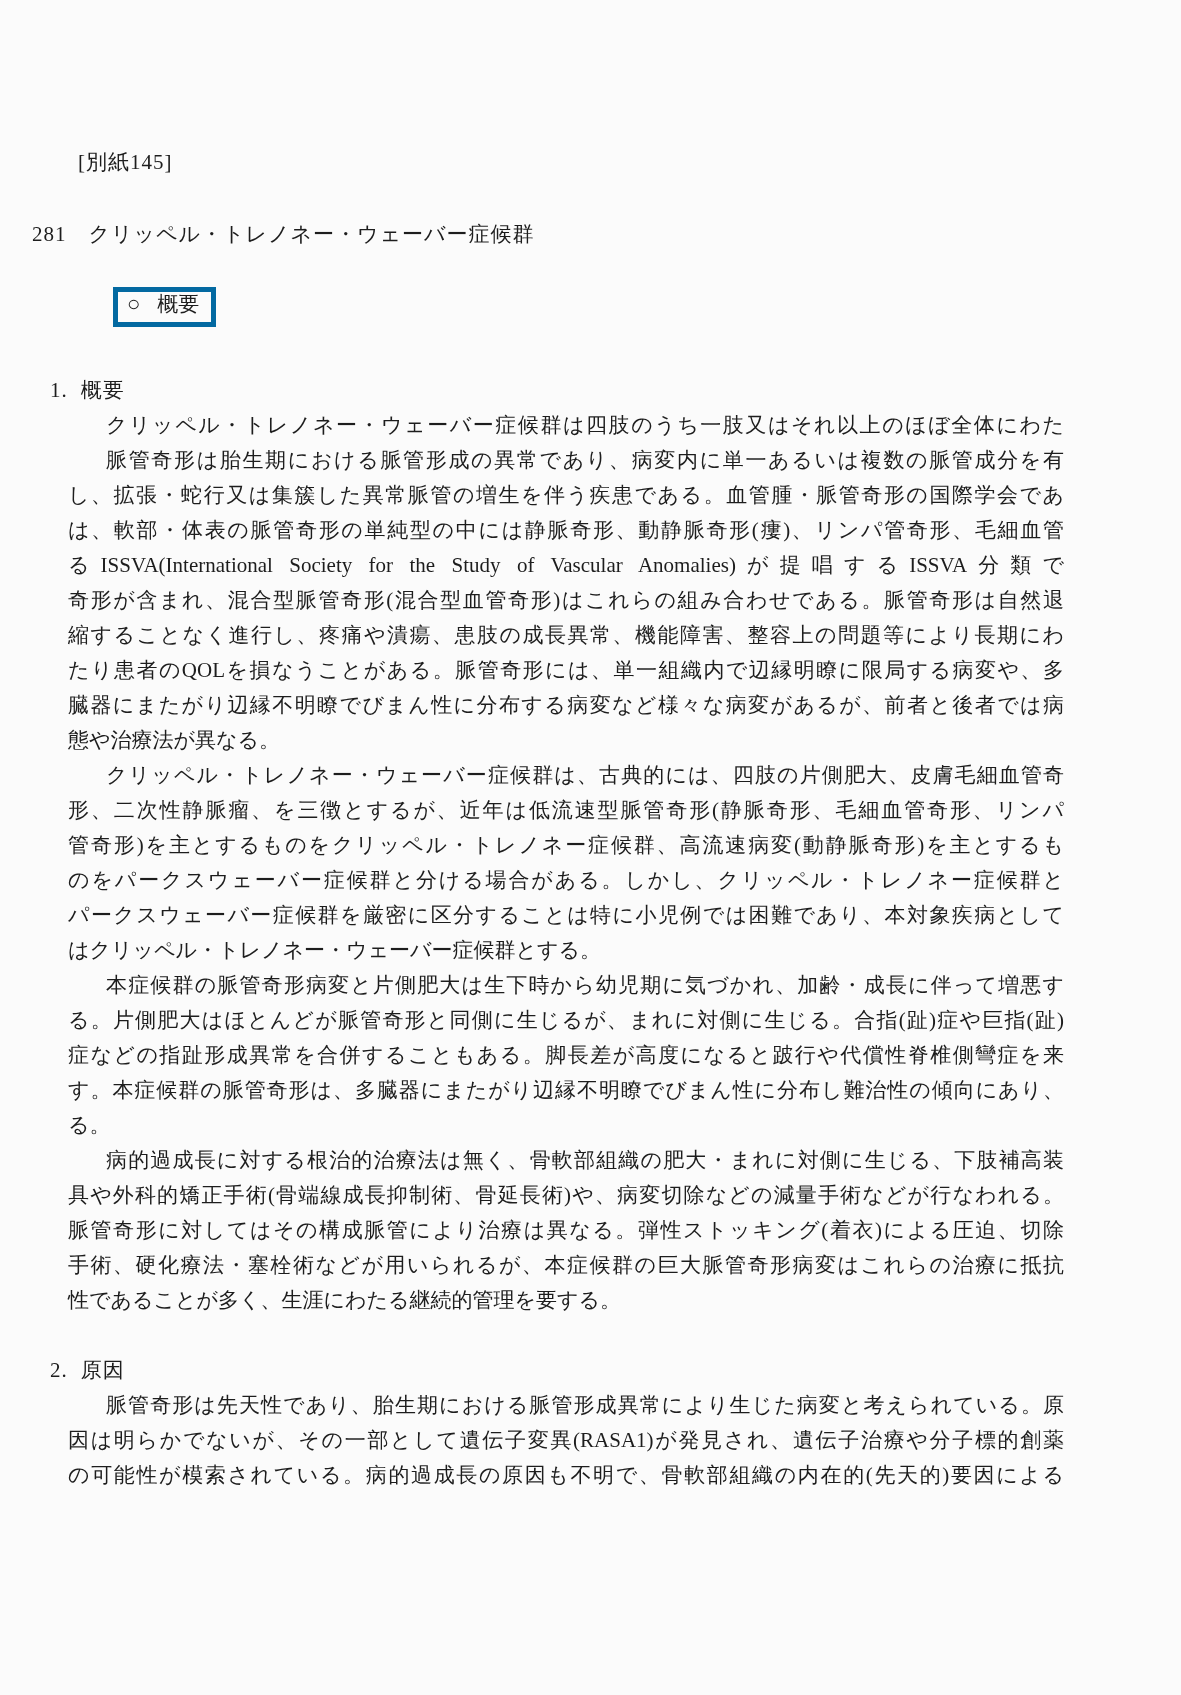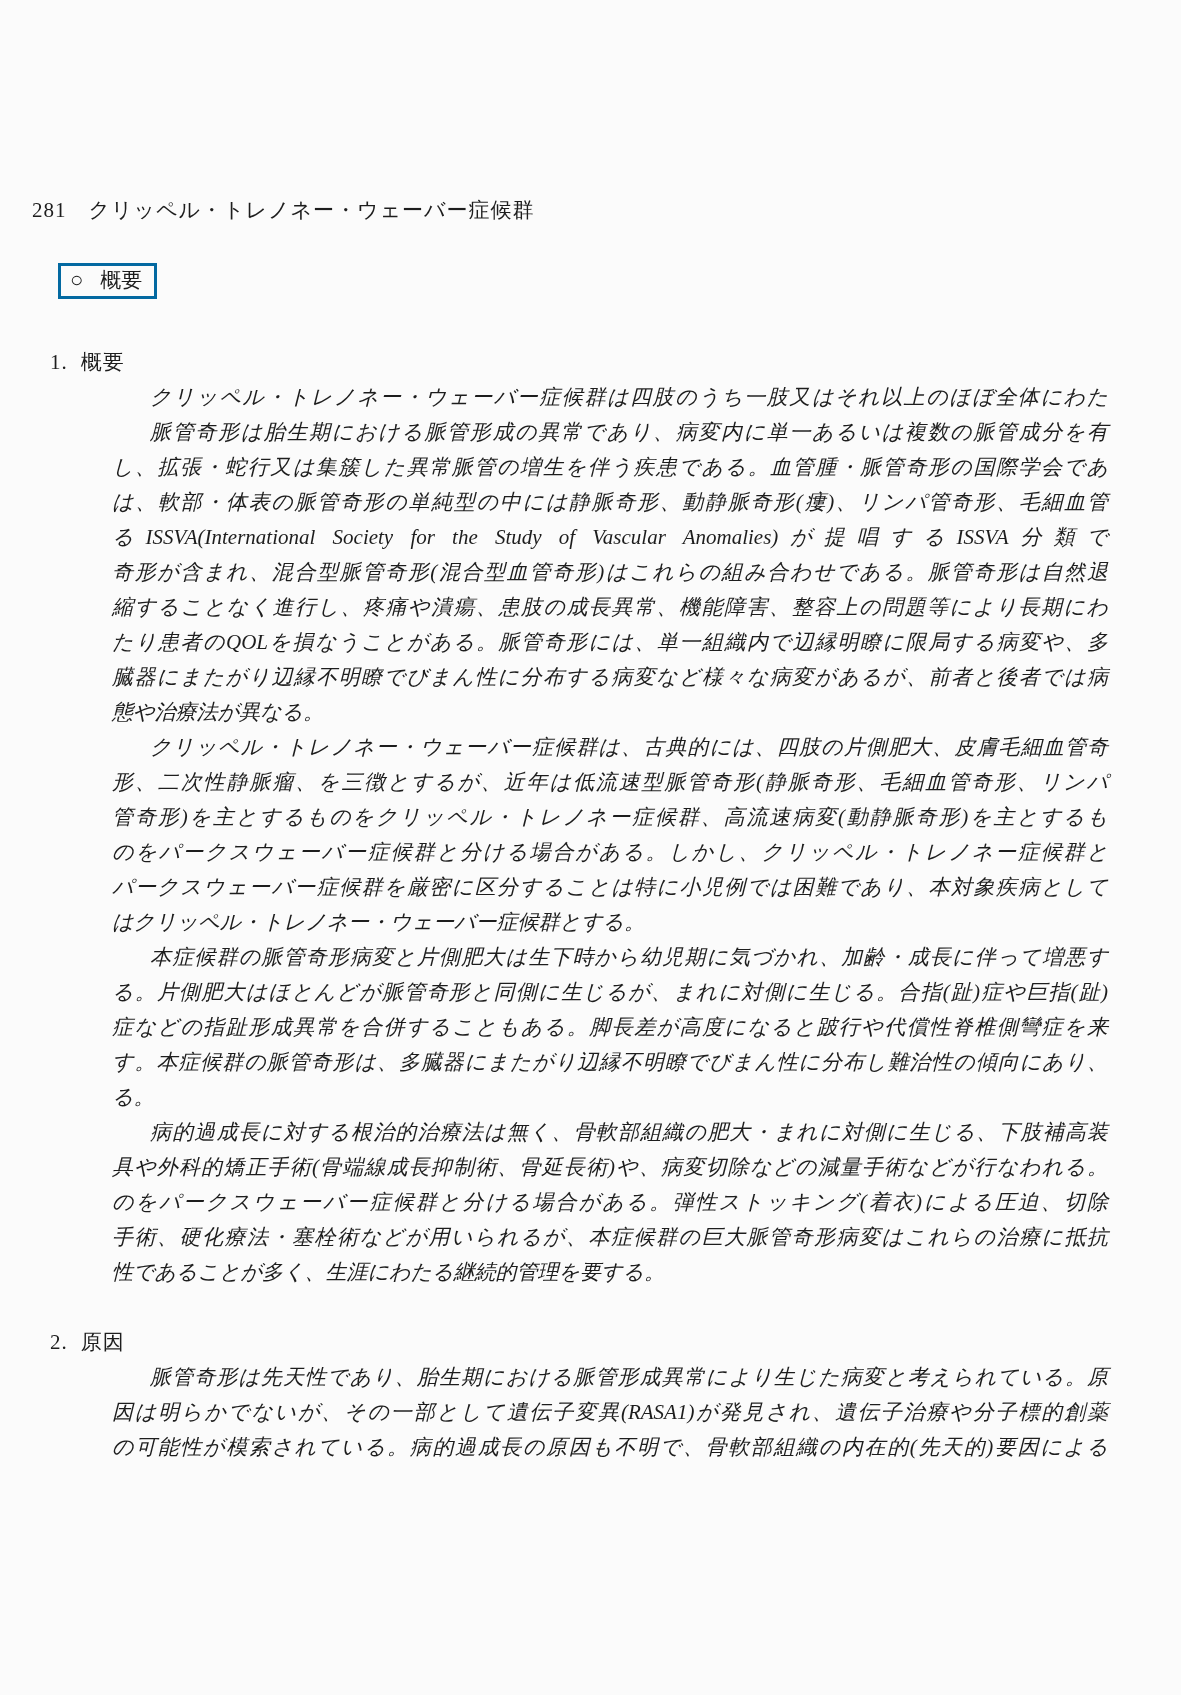--- a/index.html
+++ b/index.html
@@ -32,68 +32,69 @@
     text-align: left;
     font-size: 21px;
     line-height: 26px;
     letter-spacing: 1px;
     white-space: pre;
     padding-left: 32px;
   }
   .overview-box {
     display: inline-block;
     margin-top: 40px;
-    margin-left: 58px;
-    border: 3px solid #0369a1;
+    margin-left: 113px;
+    border: 5px solid #0369a1;
     padding: 1px 12px 3px 9px;
     font-size: 21px;
     line-height: 26px;
+    font-family: Liberation Mono, monospace;
   }
   .overview-box .marker {
     display: inline-block;
     margin-right: 17px;
     font-size: 22px;
   }
   .sec-heading {
     margin-left: 50px;
     font-size: 21px;
     line-height: 35px;
     letter-spacing: 1px;
   }
   .sec-heading .sec-num {
     display: inline-block;
     margin-right: 13px;
   }
   .section-1 .sec-heading { margin-top: 46px; }
   .section-2 .sec-heading { margin-top: 35px; }
   .body-text {
-    margin-left: 112px;
+    margin-left: 68px;
     width: 996px;
     font-size: 21px;
-    font-style: italic;
   }
   .para-line {
     line-height: 35px;
     text-align: justify;
     text-align-last: justify;
     text-justify: inter-character;
     white-space: normal;
   }
   .para-line.first {
     padding-left: 38px;
   }
   .para-line.last {
     text-align-last: left;
   }
 </style>
 </head>
 <body>
 
 <div class="page">
 
+  <div class="attachment">[別紙145]</div>
 
   <div class="title">281　クリッペル・トレノネー・ウェーバー症候群</div>
 
   <div>
     <div class="overview-box">
       <span class="marker">○</span><span>概要</span>
     </div>
   </div>
 
   <div class="section section-1">
@@ -126,21 +127,21 @@
       <div class="para">
           <div class="para-line first">本症候群の脈管奇形病変と片側肥大は生下時から幼児期に気づかれ、加齢・成長に伴って増悪す</div>
           <div class="para-line">る。片側肥大はほとんどが脈管奇形と同側に生じるが、まれに対側に生じる。合指(趾)症や巨指(趾)</div>
           <div class="para-line">症などの指趾形成異常を合併することもある。脚長差が高度になると跛行や代償性脊椎側彎症を来</div>
           <div class="para-line">す。本症候群の脈管奇形は、多臓器にまたがり辺縁不明瞭でびまん性に分布し難治性の傾向にあり、</div>
           <div class="para-line last">る。</div>
         </div>
       <div class="para">
           <div class="para-line first">病的過成長に対する根治的治療法は無く、骨軟部組織の肥大・まれに対側に生じる、下肢補高装</div>
           <div class="para-line">具や外科的矯正手術(骨端線成長抑制術、骨延長術)や、病変切除などの減量手術などが行なわれる。</div>
-          <div class="para-line">のをパークスウェーバー症候群と分ける場合がある。弾性ストッキング(着衣)による圧迫、切除</div>
+          <div class="para-line">脈管奇形に対してはその構成脈管により治療は異なる。弾性ストッキング(着衣)による圧迫、切除</div>
           <div class="para-line">手術、硬化療法・塞栓術などが用いられるが、本症候群の巨大脈管奇形病変はこれらの治療に抵抗</div>
           <div class="para-line last">性であることが多く、生涯にわたる継続的管理を要する。</div>
         </div>
     </div>
   </div>
 
   <div class="section section-2">
     <div class="sec-heading">
       <span class="sec-num">2.</span><span>原因</span>
     </div>

